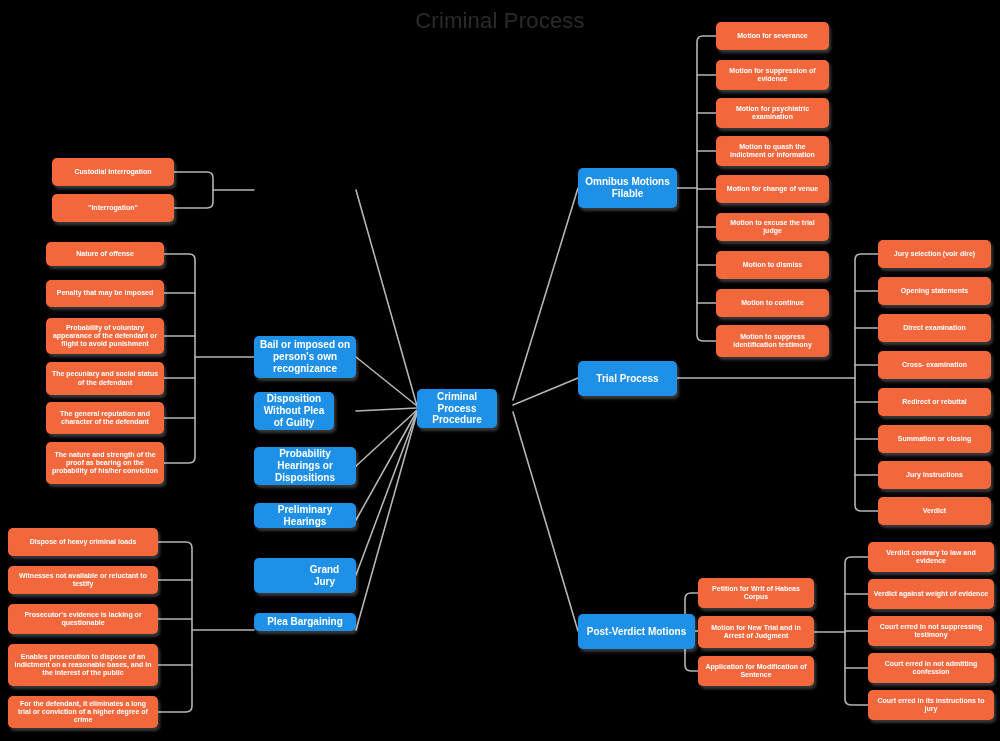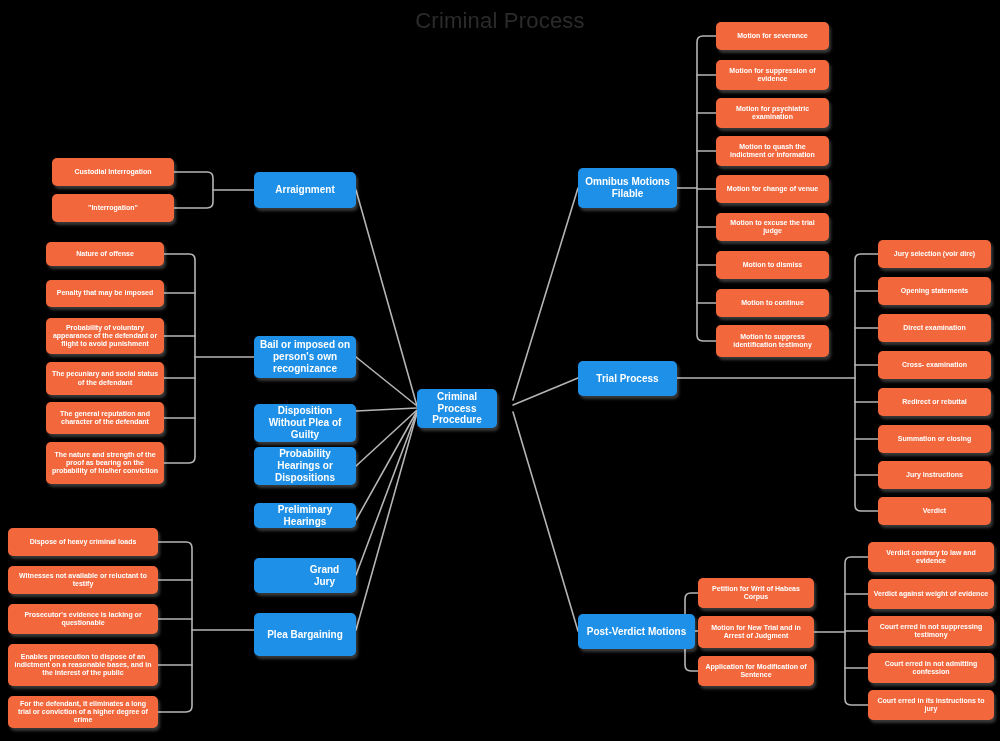--- a/index.html
+++ b/index.html
@@ -119,23 +119,20 @@
       <path d="M845,631 L868,631"></path>
       <path d="M845,668 L868,668"></path>
 
     </g>
   </svg>
 
   <div class="node root f9" style="left:417px; top:389px; width:80px; height:39px;">
     <span>Criminal Process Procedure</span>
   </div>
 
-  <div class="node blue f10" style="left:254px; top:172px; width:102px; height:36px;">
-    <span>Arraignment</span>
-  </div>
   <div class="node orange f7" style="left:52px; top:158px; width:122px; height:28px;">
     <span>Custodial Interrogation</span>
   </div>
   <div class="node orange f7" style="left:52px; top:194px; width:122px; height:28px;">
     <span>"Interrogation"</span>
   </div>
 
   <div class="node blue f9" style="left:254px; top:336px; width:102px; height:42px;">
     <span>Bail or imposed on person's own recognizance</span>
   </div>
@@ -151,33 +148,33 @@
   <div class="node orange f7" style="left:46px; top:362px; width:118px; height:33px;">
     <span>The pecuniary and social status of the defendant</span>
   </div>
   <div class="node orange f7" style="left:46px; top:402px; width:118px; height:32px;">
     <span>The general reputation and character of the defendant</span>
   </div>
   <div class="node orange f7" style="left:46px; top:442px; width:118px; height:42px;">
     <span>The nature and strength of the proof as bearing on the probability of his/her conviction</span>
   </div>
 
-  <div class="node blue f9" style="left:254px; top:404px; width:102px; height:38px;align-items:center;">
+  <div class="node blue f9" style="left:254px; top:392px; width:80px; height:38px;align-items:center;">
     <span>Disposition Without Plea of Guilty</span>
   </div>
   <div class="node blue f9" style="left:254px; top:447px; width:102px; height:38px;">
     <span>Probability Hearings or Dispositions</span>
   </div>
   <div class="node blue f9" style="left:254px; top:503px; width:102px; height:25px;">
     <span>Preliminary Hearings</span>
   </div>
   <div class="node blue f10" style="left:254px; top:558px; width:102px; height:35px;padding-left:44px;">
     <span>Grand Jury</span>
   </div>
-  <div class="node blue f9" style="left:254px; top:613px; width:102px; height:43px;">
+  <div class="node blue f9" style="left:254px; top:613px; width:102px; height:18px;">
     <span>Plea Bargaining</span>
   </div>
 
   <div class="node orange f7" style="left:8px; top:528px; width:150px; height:28px;">
     <span>Dispose of heavy criminal loads</span>
   </div>
   <div class="node orange f7" style="left:8px; top:566px; width:150px; height:28px;">
     <span>Witnesses not available or reluctant to testify</span>
   </div>
   <div class="node orange f7" style="left:8px; top:604px; width:150px; height:30px;">

